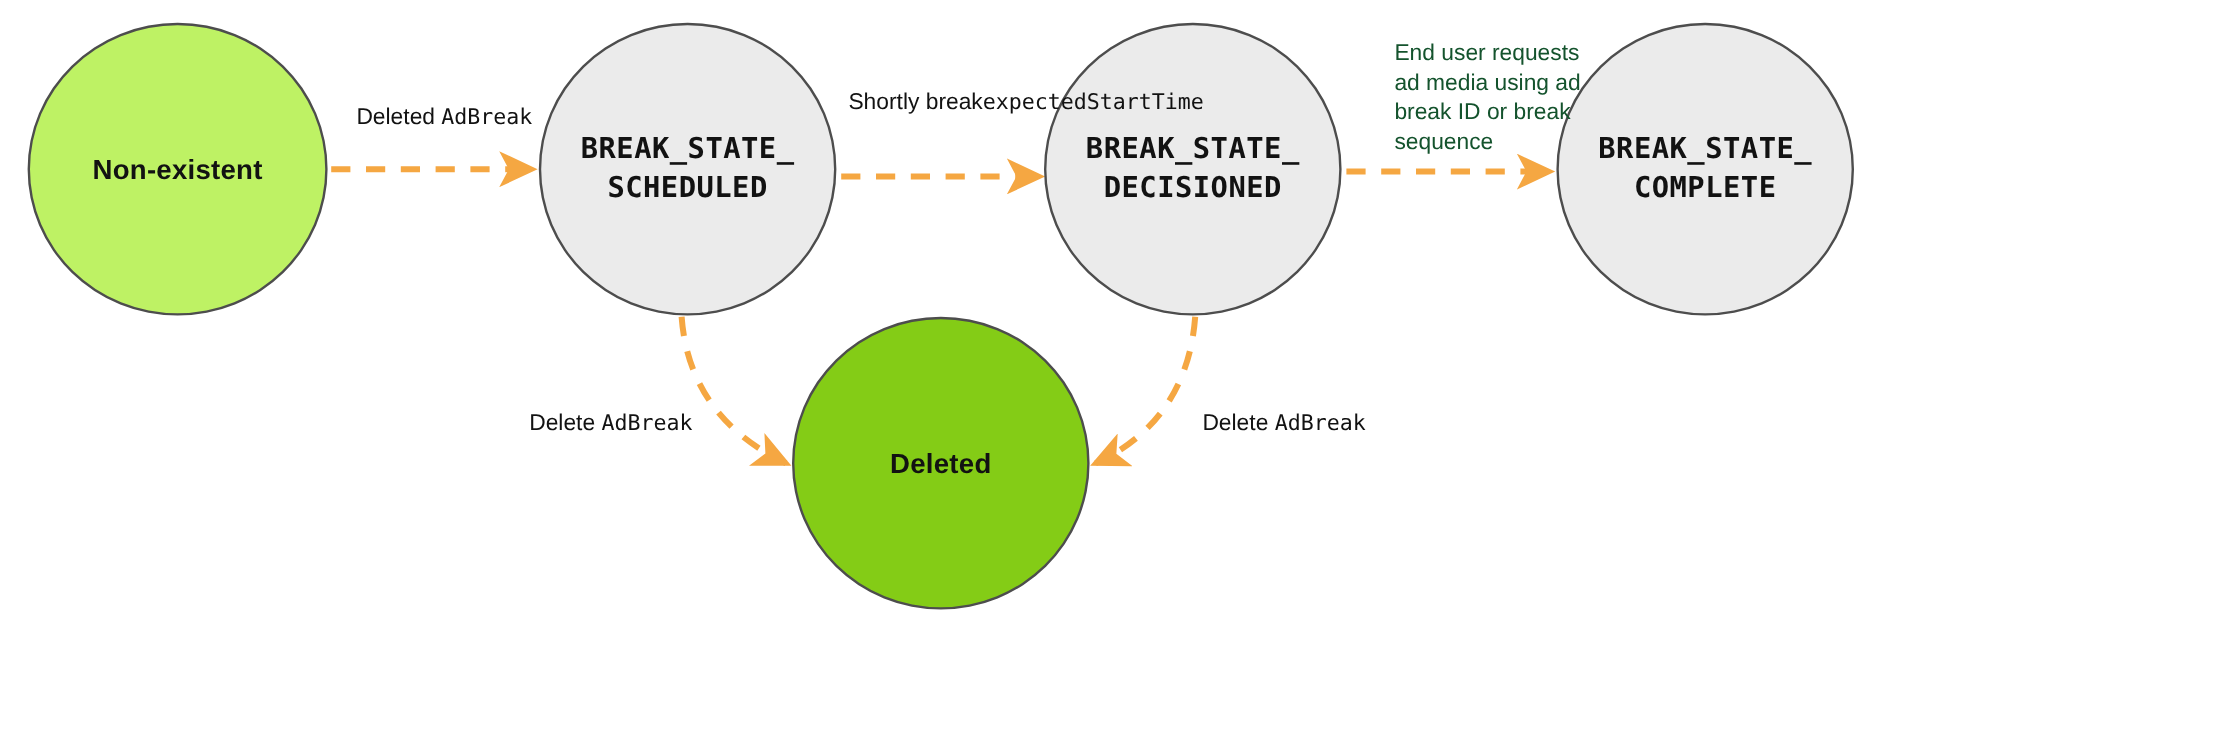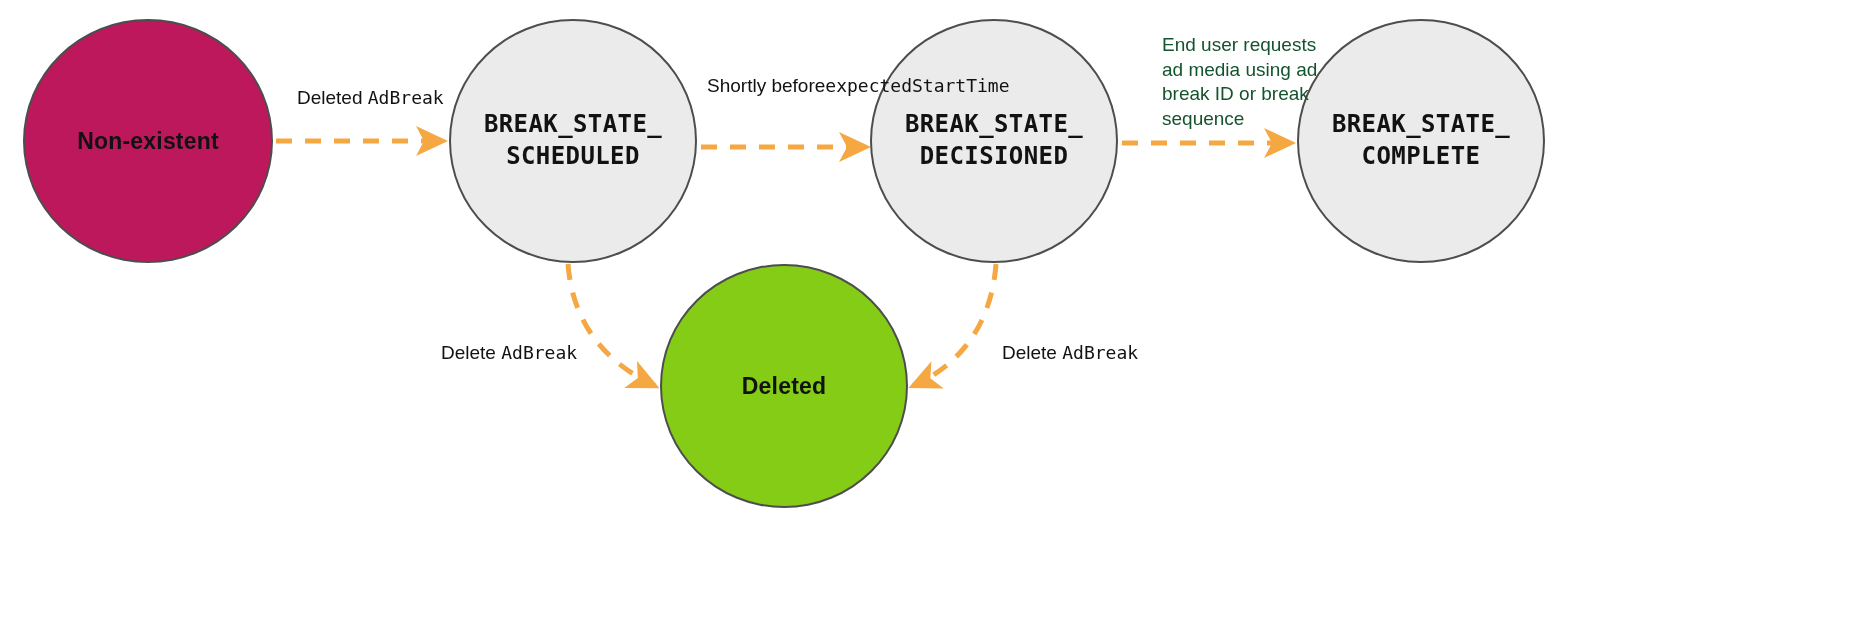--- a/index.html
+++ b/index.html
@@ -85,42 +85,42 @@
     <g id="edge-paths">
         <path d="M 276 141 L 443 141" fill="none" stroke="#f5a742" stroke-width="5" stroke-linecap="butt" stroke-dasharray="16 13" marker-end="url(#arrowhead)"></path>
         <path d="M 701 147 L 866 147" fill="none" stroke="#f5a742" stroke-width="5" stroke-linecap="butt" stroke-dasharray="16 13" marker-end="url(#arrowhead)"></path>
         <path d="M 1122 143 L 1291 143" fill="none" stroke="#f5a742" stroke-width="5" stroke-linecap="butt" stroke-dasharray="16 13" marker-end="url(#arrowhead)"></path>
         <path d="M 568 264 C 572 318, 600 360, 655 386" fill="none" stroke="#f5a742" stroke-width="5" stroke-linecap="butt" stroke-dasharray="16 13" marker-end="url(#arrowhead)"></path>
         <path d="M 996 264 C 992 318, 966 362, 913 386" fill="none" stroke="#f5a742" stroke-width="5" stroke-linecap="butt" stroke-dasharray="16 13" marker-end="url(#arrowhead)"></path>
       </g>
   </svg>
 
   <div id="node-layer">
-      <div class="node" style="left: 23px; top: 19px; width: 250px; height: 244px; background: #be185d; border-color: rgb(77, 77, 77);">
+      <div class="node" style="left: 23px; top: 19px; width: 250px; height: 244px; background: #bef264; border-color: rgb(77, 77, 77);">
         <div class="node-label sans" style="color: rgb(18, 18, 18);">Non-existent</div>
       </div>
       <div class="node" style="left: 449px; top: 19px; width: 248px; height: 244px; background: rgb(235, 235, 235); border-color: rgb(77, 77, 77);">
         <div class="node-label mono" style="color: rgb(18, 18, 18);">BREAK_STATE_
 SCHEDULED</div>
       </div>
       <div class="node" style="left: 870px; top: 19px; width: 248px; height: 244px; background: rgb(235, 235, 235); border-color: rgb(77, 77, 77);">
         <div class="node-label mono" style="color: rgb(18, 18, 18);">BREAK_STATE_
 DECISIONED</div>
       </div>
       <div class="node" style="left: 1297px; top: 19px; width: 248px; height: 244px; background: rgb(235, 235, 235); border-color: rgb(77, 77, 77);">
         <div class="node-label mono" style="color: rgb(18, 18, 18);">BREAK_STATE_
 COMPLETE</div>
       </div>
       <div class="node" style="left: 660px; top: 264px; width: 248px; height: 244px; background: #84cc16; border-color: rgb(77, 77, 77);">
         <div class="node-label sans" style="color: rgb(18, 18, 18);">Deleted</div>
       </div>
     </div>
   <div id="label-layer">
       <div class="edge-label lbl-left" style="left: 297px; top: 86px; color: rgb(18, 18, 18);"><span class="sans-part">Deleted </span><span class="mono-part">AdBreak</span></div>
-      <div class="edge-label lbl-left" style="left: 707px; top: 74px; color: rgb(18, 18, 18);"><span class="sans-part">Shortly before</span><span class="mono-part">expectedStartTime</span></div>
+      <div class="edge-label lbl-left" style="left: 707px; top: 74px; color: rgb(18, 18, 18);"><span class="sans-part">Shortly break</span><span class="mono-part">expectedStartTime</span></div>
       <div class="edge-label lbl-left" style="left: 1162px; top: 33px; color: #14532d;"><span class="sans-part">End user requests
 ad media using ad
 break ID or break
 sequence</span></div>
       <div class="edge-label lbl-left" style="left: 441px; top: 341px; color: rgb(18, 18, 18);"><span class="sans-part">Delete </span><span class="mono-part">AdBreak</span></div>
       <div class="edge-label lbl-left" style="left: 1002px; top: 341px; color: rgb(18, 18, 18);"><span class="sans-part">Delete </span><span class="mono-part">AdBreak</span></div>
     </div>
 
 </div>
 

